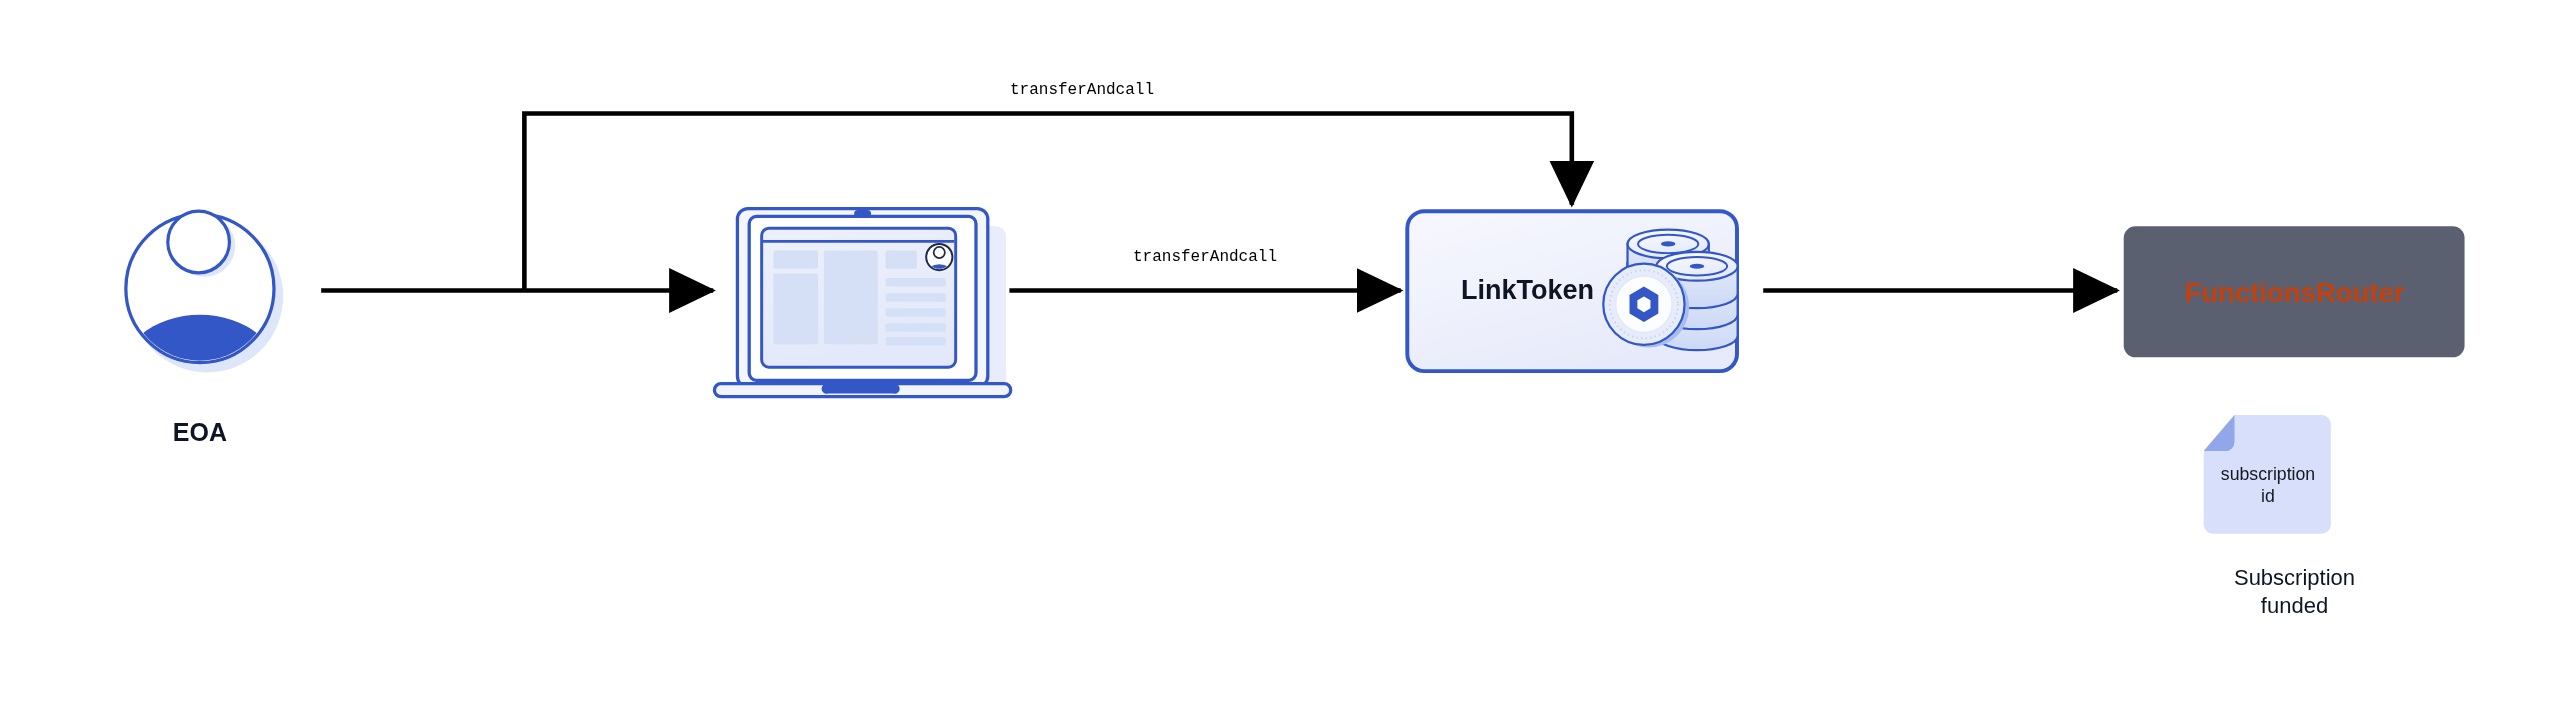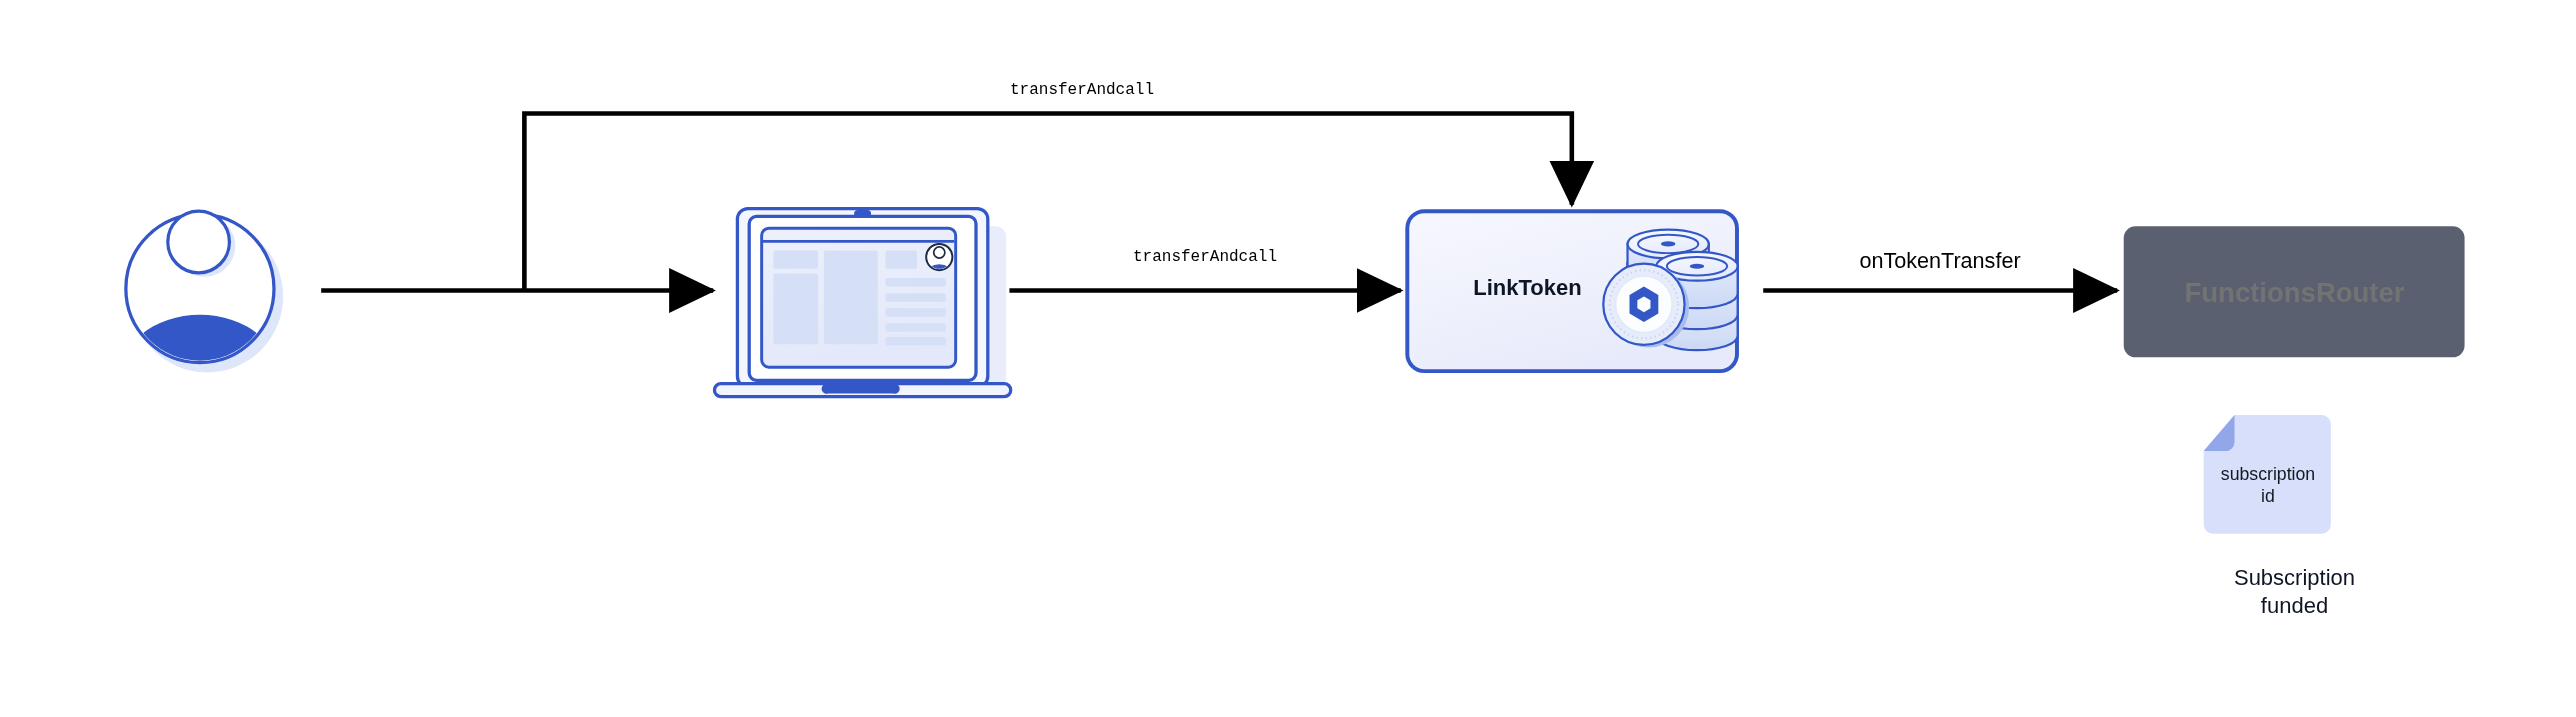--- a/index.html
+++ b/index.html
@@ -51,29 +51,29 @@
   .edge-label-sans {
     font-family: "Liberation Sans", sans-serif;
     font-size: 21.6px;
     color: #000000;
     text-align: center;
     letter-spacing: 0px;
   }
   .box-title-dark {
     font-family: "Liberation Sans", sans-serif;
     font-weight: bold;
-    font-size: 22px;
+    font-size: 27px;
     color: #0E1525;
     text-align: center;
   }
   .box-title-light {
     font-family: "Liberation Sans", sans-serif;
     font-weight: bold;
     font-size: 27.5px;
-    color: #737373;
+    color: #c2410c;
     text-align: center;
   }
   .doc-text {
     font-family: "Liberation Sans", sans-serif;
     font-size: 17.7px;
     color: #14181F;
     text-align: center;
     line-height: 1.22;
   }
   .doc-caption {
@@ -227,30 +227,30 @@
       <path d="M490 443 L1088 443" marker-end="url(#arrowR)"></path>
 
       <path d="M800 443 L800 173 L2398 173 L2398 312" marker-end="url(#arrowD)"></path>
 
       <path d="M1540 443 L2137 443" marker-end="url(#arrowR)"></path>
 
       <path d="M2690 443 L3230 443" marker-end="url(#arrowR)"></path>
     </g>
   </svg>
 
+  <div class="lbl node-caption" style="left:69px; top:418px; width:262px;">EOA</div>
 
 
   <div class="lbl box-title-dark" style="left:1416px; top:275px; width:223px;">LinkToken</div>
 
   <div class="lbl box-title-light" style="left:2124px; top:277px; width:341px;">FunctionsRouter</div>
 
   <div class="lbl edge-label-mono" style="left:787px; top:81px; width:590px;">transferAndcall</div>
 
   <div class="lbl edge-label-mono" style="left:910px; top:248px; width:590px;">transferAndcall</div>
 
-  <div class="lbl edge-label-sans" style="left:1645px; top:248px; width:590px;">onTokenTransfer</div>
 
   <div class="lbl doc-text" style="left:2204px; top:464px; width:128px;"><span>subscription</span><br><span>id</span></div>
 
   <div class="lbl doc-caption" style="left:2137px; top:564px; width:315px;"><span>Subscription</span><br><span>funded</span></div>
 
 </div>
 
 
 </body></html>

